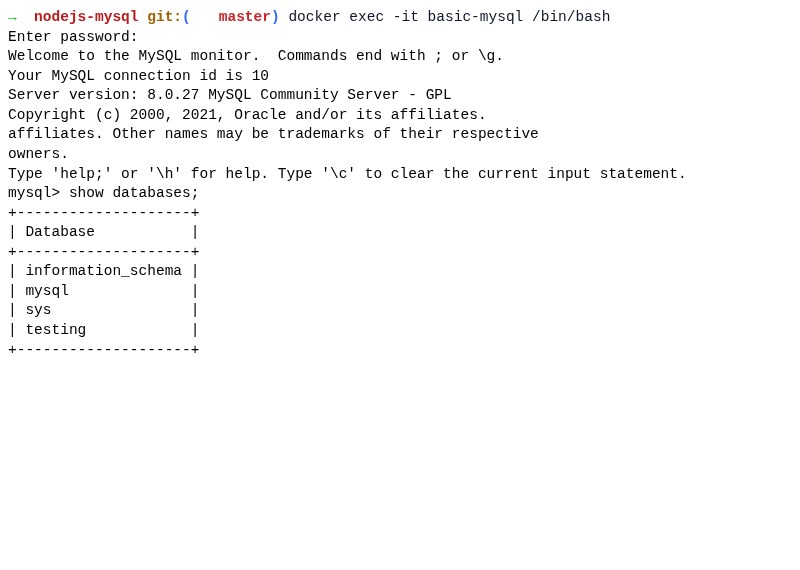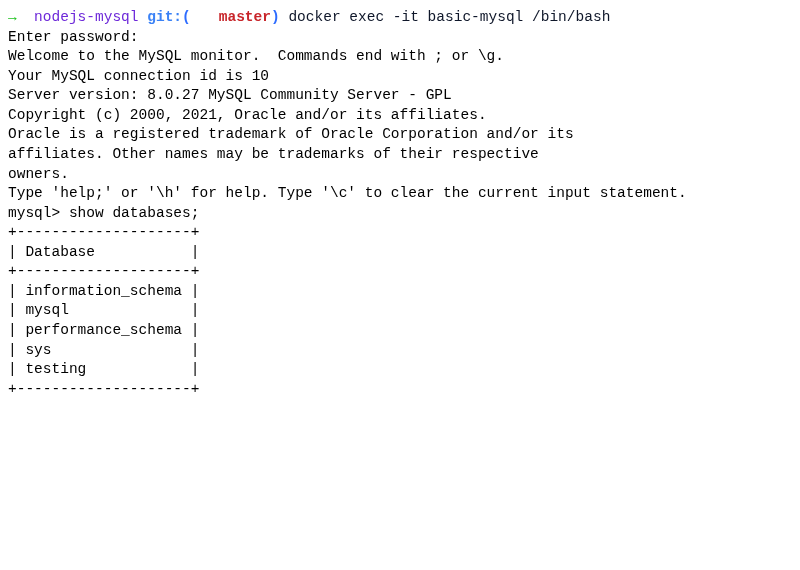--- a/index.html
+++ b/index.html
@@ -8,22 +8,22 @@
     background: #ffffff;
     font-family: "Menlo", "Consolas", "Courier New", monospace;
     font-size: 14.5px;
     line-height: 1.35;
     color: #000000;
     width: 800px;
     box-sizing: border-box;
   }
   .line { white-space: pre; }
   .arrow { color: #21c321; font-weight: bold; }
-  .folder { color: #6d28d9; font-weight: normal; }
-  .git { color: #3b82f6; font-weight: bold; margin-top: 43px; }
+  .folder { color: #b91c1c; font-weight: bold; }
+  .git { color: #a16207; font-weight: bold; margin-top: 43px; }
   .branch { color: #c8252a; font-weight: bold; padding-left: 28px; }
   .paren { color: #2d6cff; font-weight: bold; }
   .cmd { color: #0f172a; }
   .cursor {
     display: inline-block;
     width: 8px;
     height: 16px;
     background: #808080;
     vertical-align: text-bottom;
   }
@@ -35,31 +35,29 @@
 
 <div class="line"><span class="arrow">→</span>  <span class="folder">nodejs-mysql</span> <span class="git">git:</span><span class="paren">(</span><span class="branch">master</span><span class="paren">)</span> <span class="cmd">docker exec -it basic-mysql /bin/bash</span></div>
 
 <div class="line">Enter password:</div>
 <div class="line">Welcome to the MySQL monitor.  Commands end with ; or \g.</div>
 <div class="line">Your MySQL connection id is 10</div>
 <div class="line">Server version: 8.0.27 MySQL Community Server - GPL</div>
 <div class="line"></div>
 <div class="line">Copyright (c) 2000, 2021, Oracle and/or its affiliates.</div>
 <div class="line"></div>
-<div class="line">Oracle is a registered trademark of Oracle Corporation and/or its</div>
 <div class="line">affiliates. Other names may be trademarks of their respective</div>
 <div class="line">owners.</div>
 <div class="line"></div>
 <div class="line">Type 'help;' or '\h' for help. Type '\c' to clear the current input statement.</div>
 <div class="line"></div>
 <div class="line">mysql&gt; show databases;</div>
 <div class="line">+--------------------+</div>
 <div class="line">| Database           |</div>
 <div class="line">+--------------------+</div>
 <div class="line">| information_schema |</div>
 <div class="line">| mysql              |</div>
-<div class="line">| performance_schema |</div>
 <div class="line">| sys                |</div>
 <div class="line">| testing            |</div>
 <div class="line">+--------------------+</div>
 <div class="line"></div>
 
 </div>
 
 </body></html>

